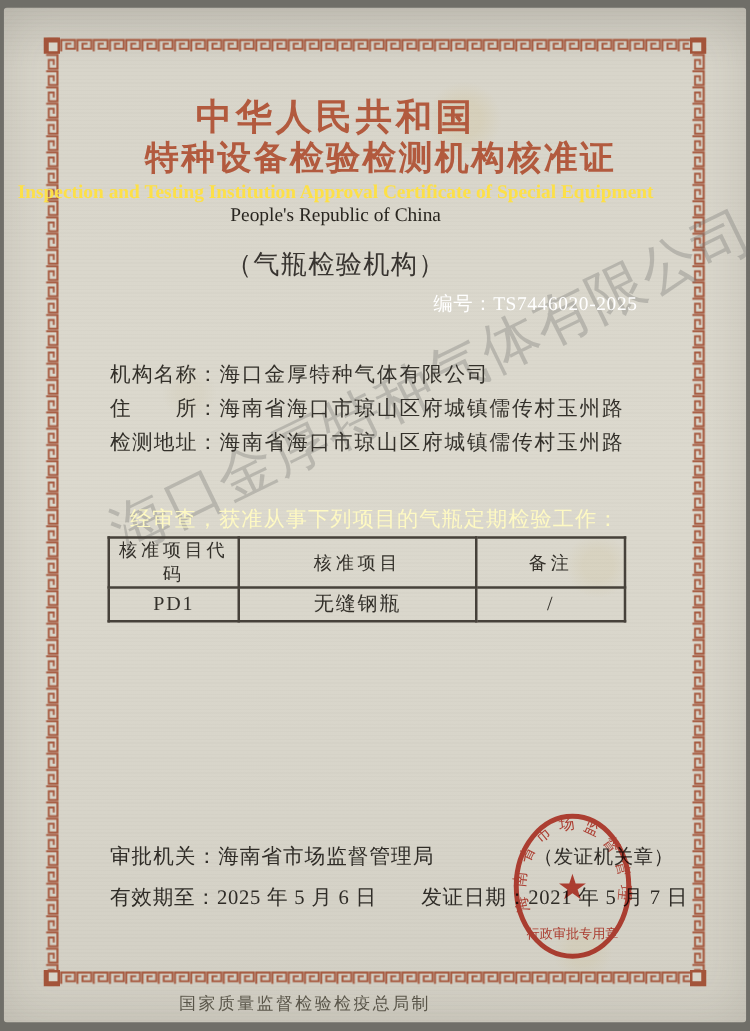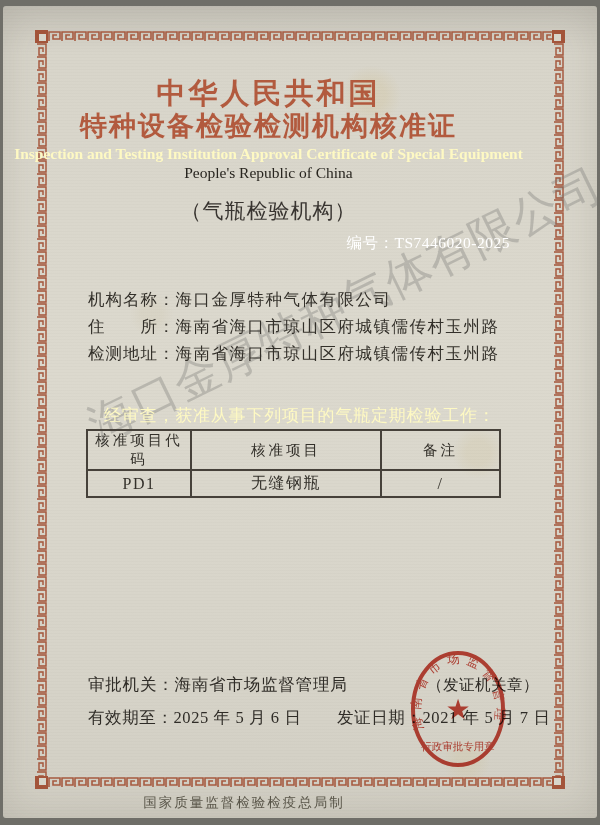--- a/index.html
+++ b/index.html
@@ -23,22 +23,22 @@
   .scanlines{
     position:absolute;inset:0;pointer-events:none;
     background:repeating-linear-gradient(180deg, rgba(0,0,0,.016) 0 1px, rgba(0,0,0,0) 1px 3px);
   }
   .frame-strip{position:absolute;}
   .corner{position:absolute;width:13px;height:13px;background:#a3543a;}
   .corner:after{content:"";position:absolute;left:4px;top:4px;right:2px;bottom:2px;background:#d8d5ca;}
 
   .titles{position:absolute;left:0;width:537px;text-align:center;}
   .t-cn1{top:74px;font-size:29px;font-weight:bold;color:#b25a3e;letter-spacing:3px;}
-  .t-cn2{top:108px;font-size:27px;font-weight:bold;color:#b25a3e;letter-spacing:2px;}
-  .t-en1{top:145px;font-size:15.5px;font-weight:bold;color:#fef9c3;}
+  .t-cn2{top:108px;font-size:27px;font-weight:bold;color:#b25a3e;letter-spacing:2px;padding-left:36px;}
+  .t-en1{top:145px;font-size:15.5px;font-weight:bold;color:#fde047;}
   .t-en2{top:164px;font-size:15.5px;font-weight:normal;color:#28251f;}
   .t-sub{top:197px;font-size:21px;color:#383430;letter-spacing:1px;}
 
   .cert-no{
     position:absolute;top:233px;right:90px;
     font-size:15.5px;color:#ffffff;letter-spacing:.5px;
   }
   .fields{position:absolute;left:88px;top:289px;color:#33302a;}
   .field-row{height:27px;font-size:16.5px;white-space:nowrap;letter-spacing:.5px;}
   .field-row .lab{letter-spacing:1px;}

